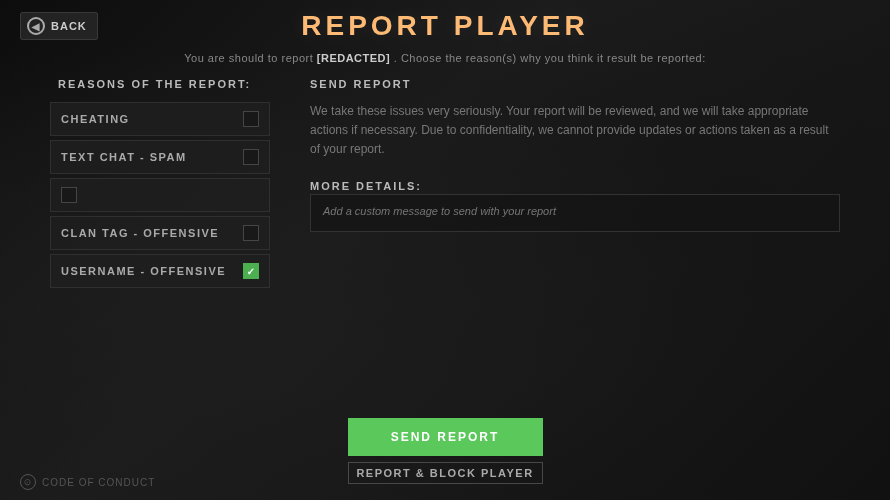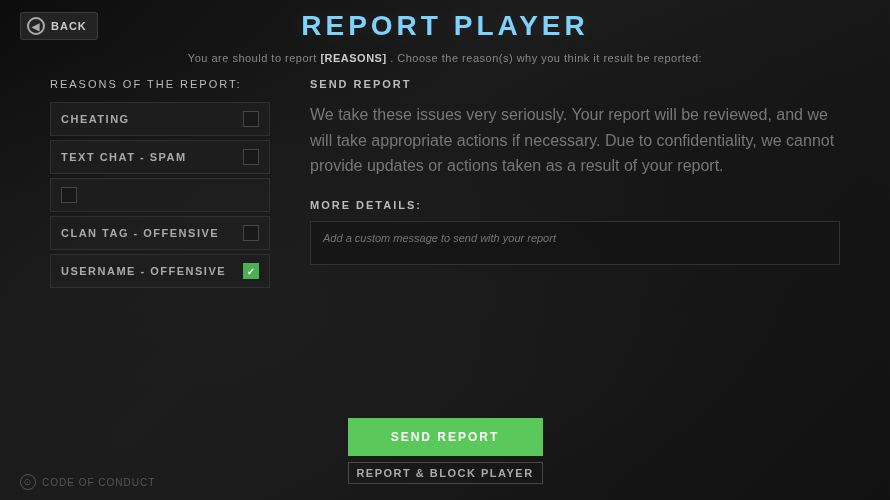--- a/index.html
+++ b/index.html
@@ -76,21 +76,21 @@
     }
 
     .page-title {
       position: absolute;
       left: 50%;
       transform: translateX(-50%);
       font-size: 28px;
       font-weight: 900;
       letter-spacing: 4px;
       text-transform: uppercase;
-      color: #7dd3fc;
+      color: #fdba74;
       text-shadow: 0 0 20px rgba(255,255,255,0.1);
     }
 
     
     .subtitle {
       text-align: center;
       font-size: 11px;
       color: #888;
       margin-bottom: 14px;
       letter-spacing: 0.5px;
@@ -109,25 +109,26 @@
       gap: 40px;
     }
 
     
     .left-panel {
       flex: 0 0 220px;
     }
 
     .panel-title {
       font-size: 11px;
-      font-weight: normal;
+      font-weight: bold;
       letter-spacing: 2px;
       text-transform: uppercase;
       color: #bbb;
       margin-bottom: 12px;
+      margin-left: 8px;
     }
 
     .reason-list {
       display: flex;
       flex-direction: column;
       gap: 4px;
     }
 
     .reason-item {
       display: flex;
@@ -178,46 +179,46 @@
     .send-title {
       font-size: 11px;
       font-weight: bold;
       letter-spacing: 2px;
       text-transform: uppercase;
       color: #bbb;
       margin-bottom: 12px;
     }
 
     .info-text {
-      font-size: 16px;
+      font-size: 12px;
       color: #777;
       line-height: 1.6;
       margin-bottom: 20px;
     }
 
     .more-details-title {
       font-size: 11px;
       font-weight: bold;
       letter-spacing: 2px;
       text-transform: uppercase;
       color: #bbb;
-      margin-bottom: 10px;
+      margin-bottom: 2px;
     }
 
     .custom-message-input {
       width: 100%;
       background: rgba(20,20,20,0.7);
       border: 1px solid rgba(70,70,70,0.6);
       color: #888;
       font-size: 11px;
       padding: 10px 12px;
       font-style: italic;
       font-family: Arial, sans-serif;
       resize: none;
-      height: 44px;
+      height: 38px;
       outline: none;
     }
 
     
     .bottom-buttons {
       padding: 10px 50px 16px;
       display: flex;
       flex-direction: column;
       align-items: center;
       gap: 6px;
@@ -287,21 +288,21 @@
   <div class="header">
     <div class="back-button">
       <div class="back-icon">◀</div>
       <span>BACK</span>
     </div>
     <div class="page-title">REPORT PLAYER</div>
   </div>
 
   <div class="subtitle">
     <span>You are should to report</span>
-    <span class="player-name">[REASONS]</span>
+    <span class="player-name">[REDACTED]</span>
     <span>. Choose the reason(s) why you think it result be reported:</span>
   </div>
 
   <div class="main-content">
 
     <div class="left-panel">
       <div class="panel-title">REASONS OF THE REPORT:</div>
 
       <div class="reason-list">
 

